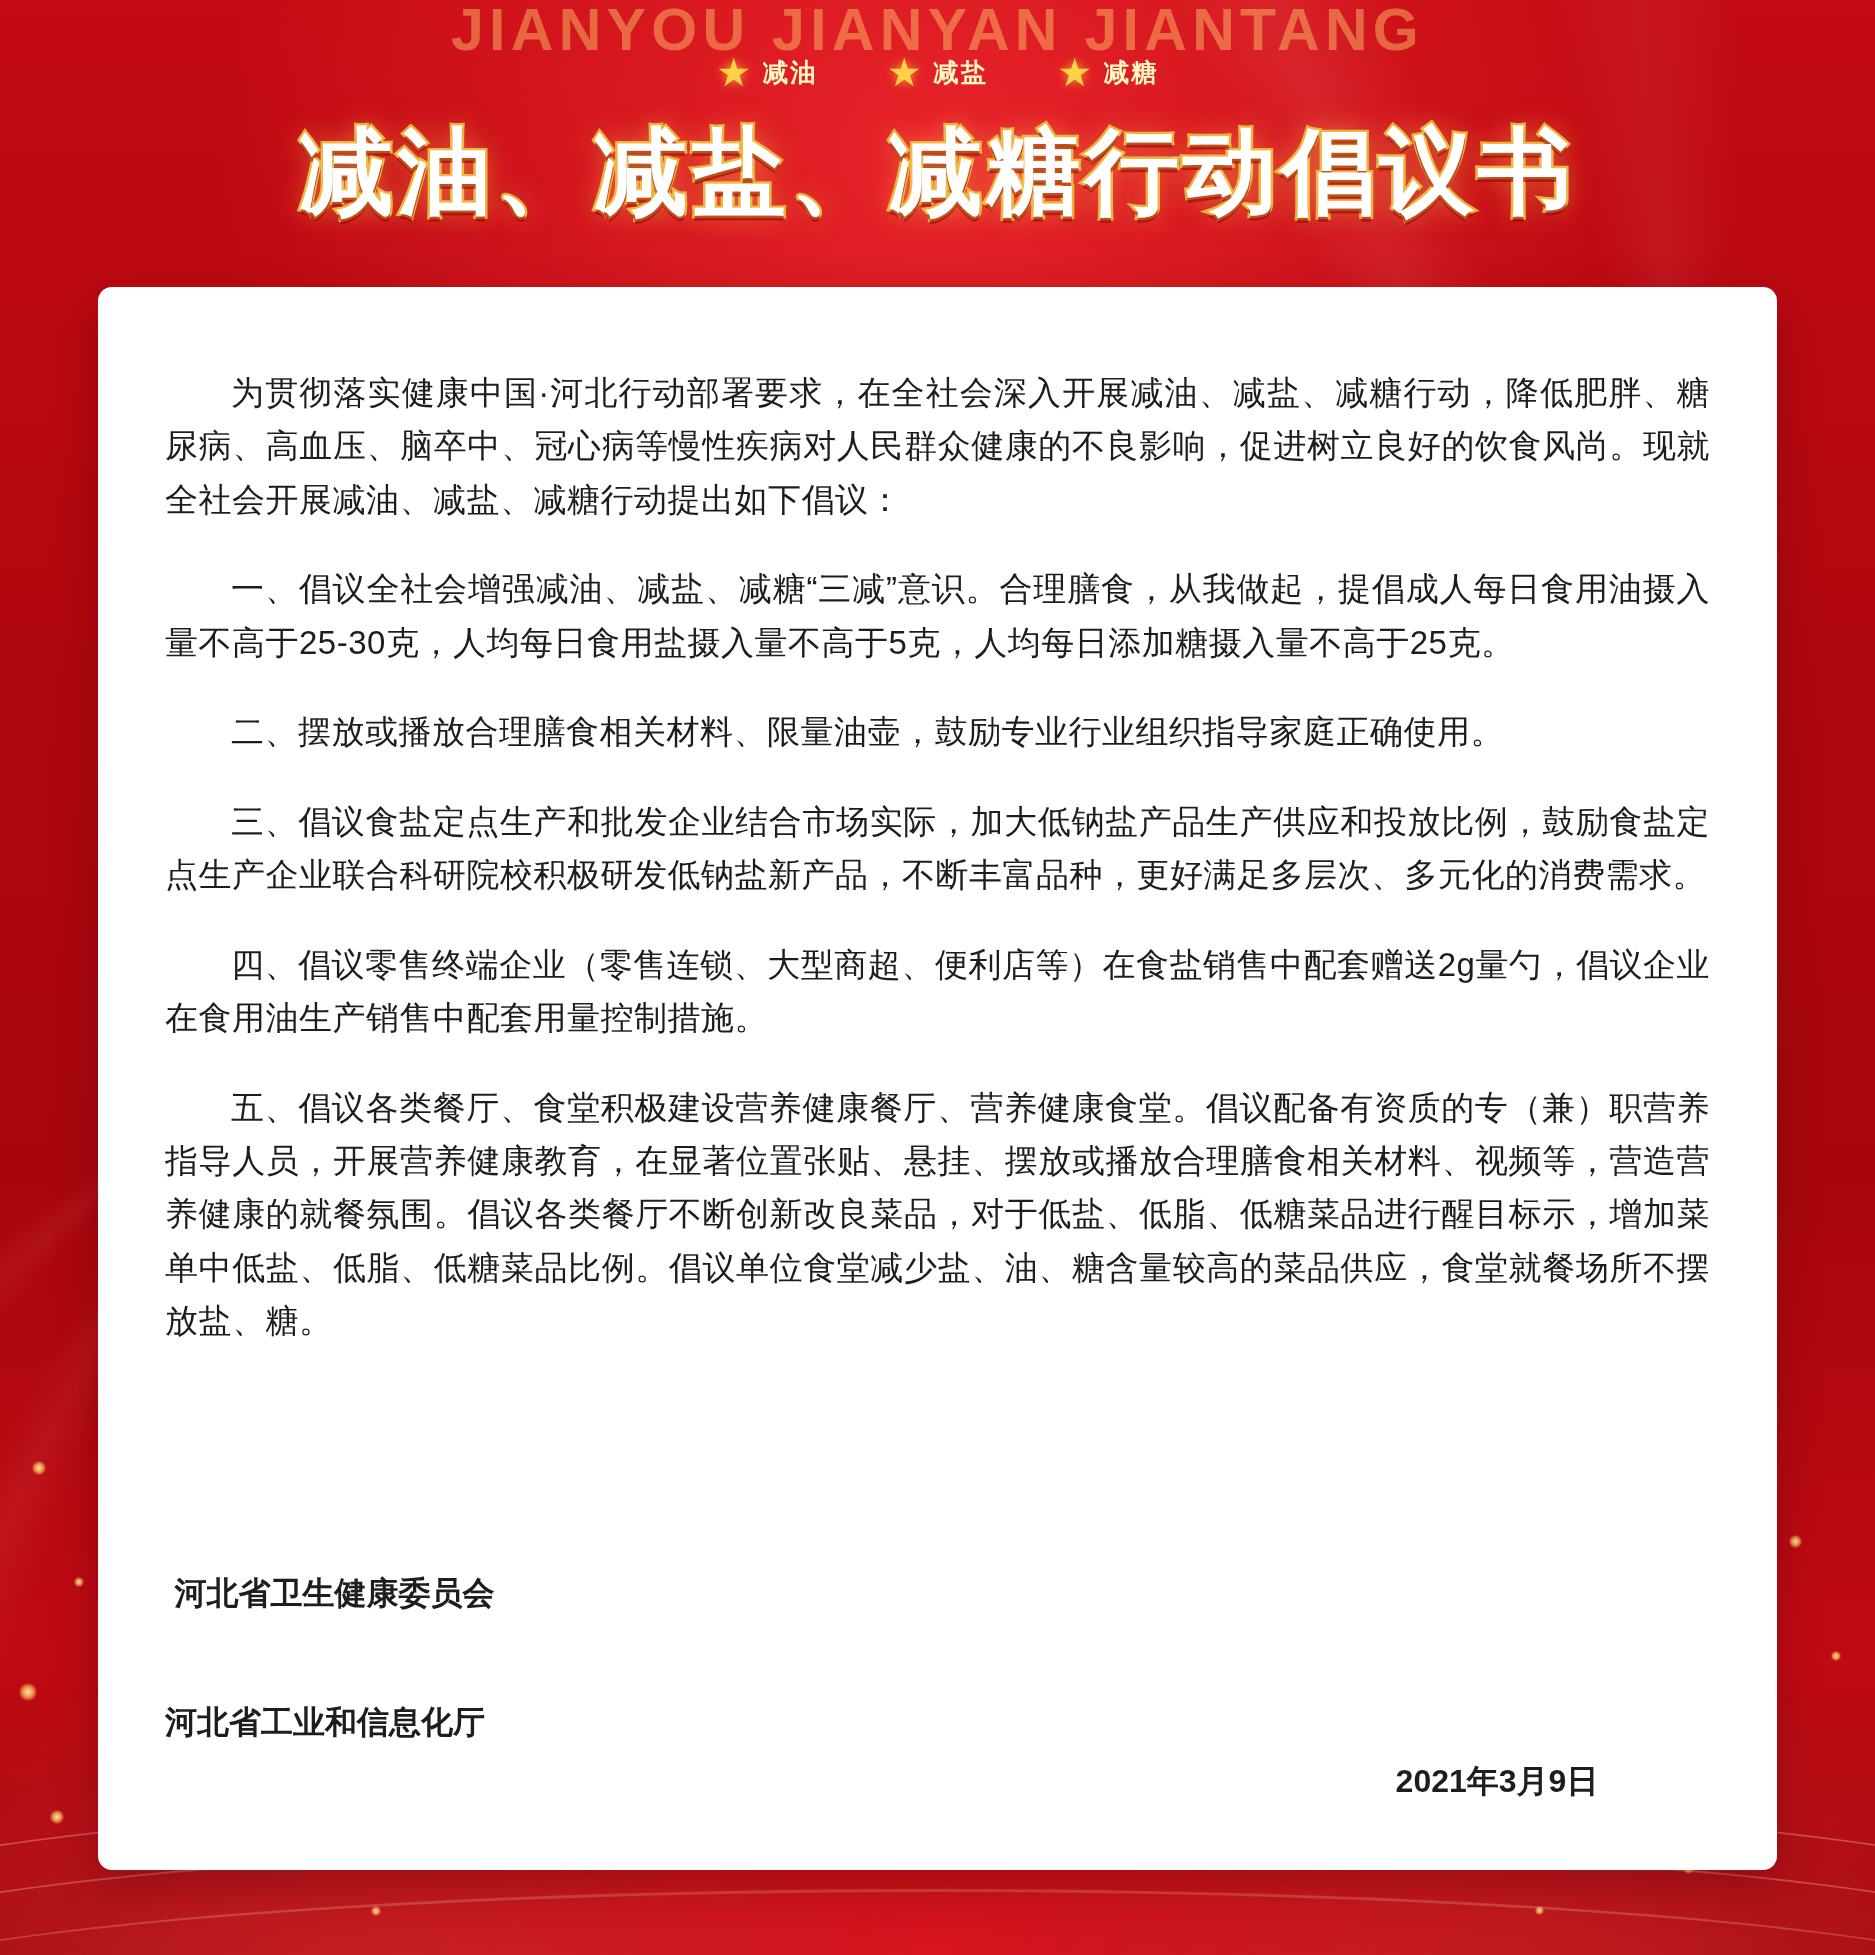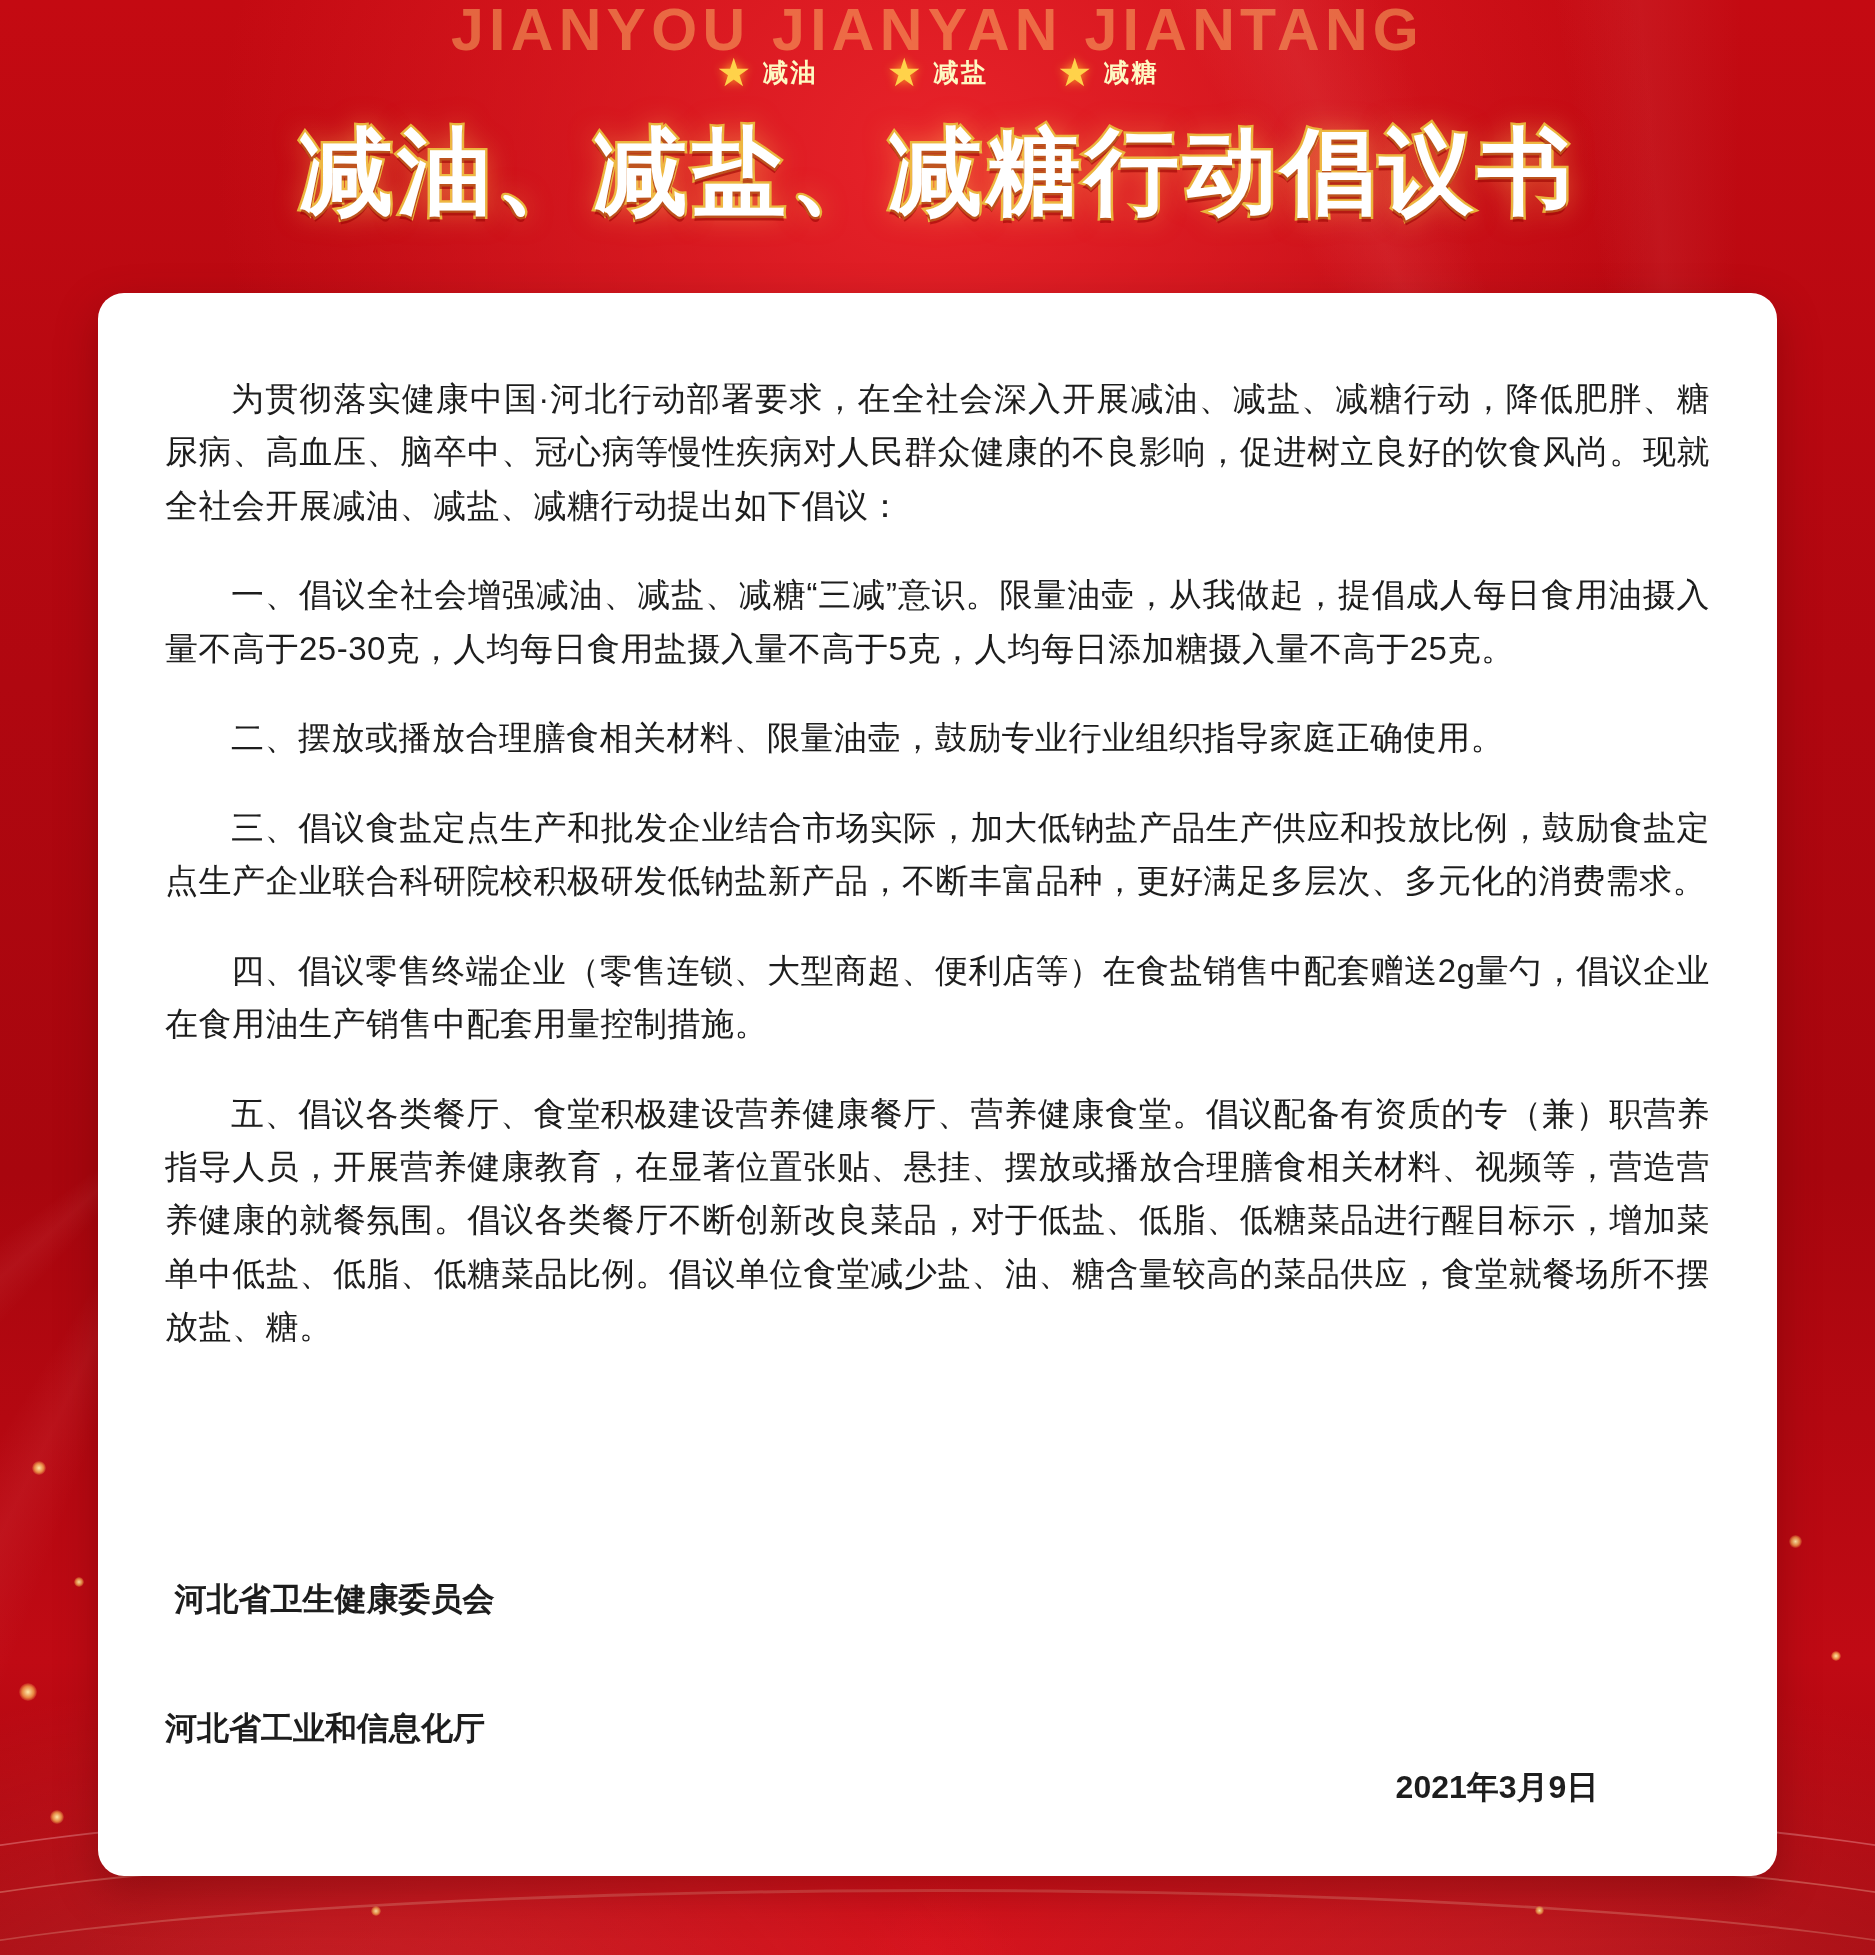--- a/index.html
+++ b/index.html
@@ -139,25 +139,25 @@
     text-shadow:
       0 5.3px 0 rgba(150,0,0,0.55),
       0 0 26.5px rgba(255,200,90,0.55);
     white-space: nowrap;
   }
 
   
   .card {
     position: absolute;
     left: 98px;
-    top: 293px;
+    top: 287px;
     width: 1679px;
     height: 1583px;
     background: #ffffff;
-    border-radius: 26px;
+    border-radius: 14px;
     box-shadow: 0 16px 42px rgba(80,0,0,0.35);
   }
   .card-inner {
     position: absolute;
     left: 67px;
     right: 67px;
     top: 79px;
   }
   .para {
     color: #1d1d1d;
@@ -241,21 +241,21 @@
       <span class="star-label">减糖</span>
     </div>
   </div>
 
   <div class="main-title">减油、减盐、减糖行动倡议书</div>
 </div>
 
 <div class="card">
   <div class="card-inner">
     <p class="para">为贯彻落实健康中国·河北行动部署要求，在全社会深入开展减油、减盐、减糖行动，降低肥胖、糖尿病、高血压、脑卒中、冠心病等慢性疾病对人民群众健康的不良影响，促进树立良好的饮食风尚。现就全社会开展减油、减盐、减糖行动提出如下倡议：</p>
-    <p class="para">一、倡议全社会增强减油、减盐、减糖“三减”意识。限量油壶，从我做起，提倡成人每日食用油摄入量不高于25-30克，人均每日食用盐摄入量不高于5克，人均每日添加糖摄入量不高于25克。</p>
+    <p class="para">一、倡议全社会增强减油、减盐、减糖“三减”意识。合理膳食，从我做起，提倡成人每日食用油摄入量不高于25-30克，人均每日食用盐摄入量不高于5克，人均每日添加糖摄入量不高于25克。</p>
     <p class="para">二、摆放或播放合理膳食相关材料、限量油壶，鼓励专业行业组织指导家庭正确使用。</p>
     <p class="para">三、倡议食盐定点生产和批发企业结合市场实际，加大低钠盐产品生产供应和投放比例，鼓励食盐定点生产企业联合科研院校积极研发低钠盐新产品，不断丰富品种，更好满足多层次、多元化的消费需求。</p>
     <p class="para">四、倡议零售终端企业（零售连锁、大型商超、便利店等）在食盐销售中配套赠送2g量勺，倡议企业在食用油生产销售中配套用量控制措施。</p>
     <p class="para tight">五、倡议各类餐厅、食堂积极建设营养健康餐厅、营养健康食堂。倡议配备有资质的专（兼）职营养指导人员，开展营养健康教育，在显著位置张贴、悬挂、摆放或播放合理膳食相关材料、视频等，营造营养健康的就餐氛围。倡议各类餐厅不断创新改良菜品，对于低盐、低脂、低糖菜品进行醒目标示，增加菜单中低盐、低脂、低糖菜品比例。倡议单位食堂减少盐、油、糖含量较高的菜品供应，食堂就餐场所不摆放盐、糖。</p>
   </div>
 
   <div class="signature">
     <div class="sig-row">
       <span class="sig-col-a">河北省卫生健康委员会</span>
       <span class="sig-col-b">河北省工业和信息化厅</span>

